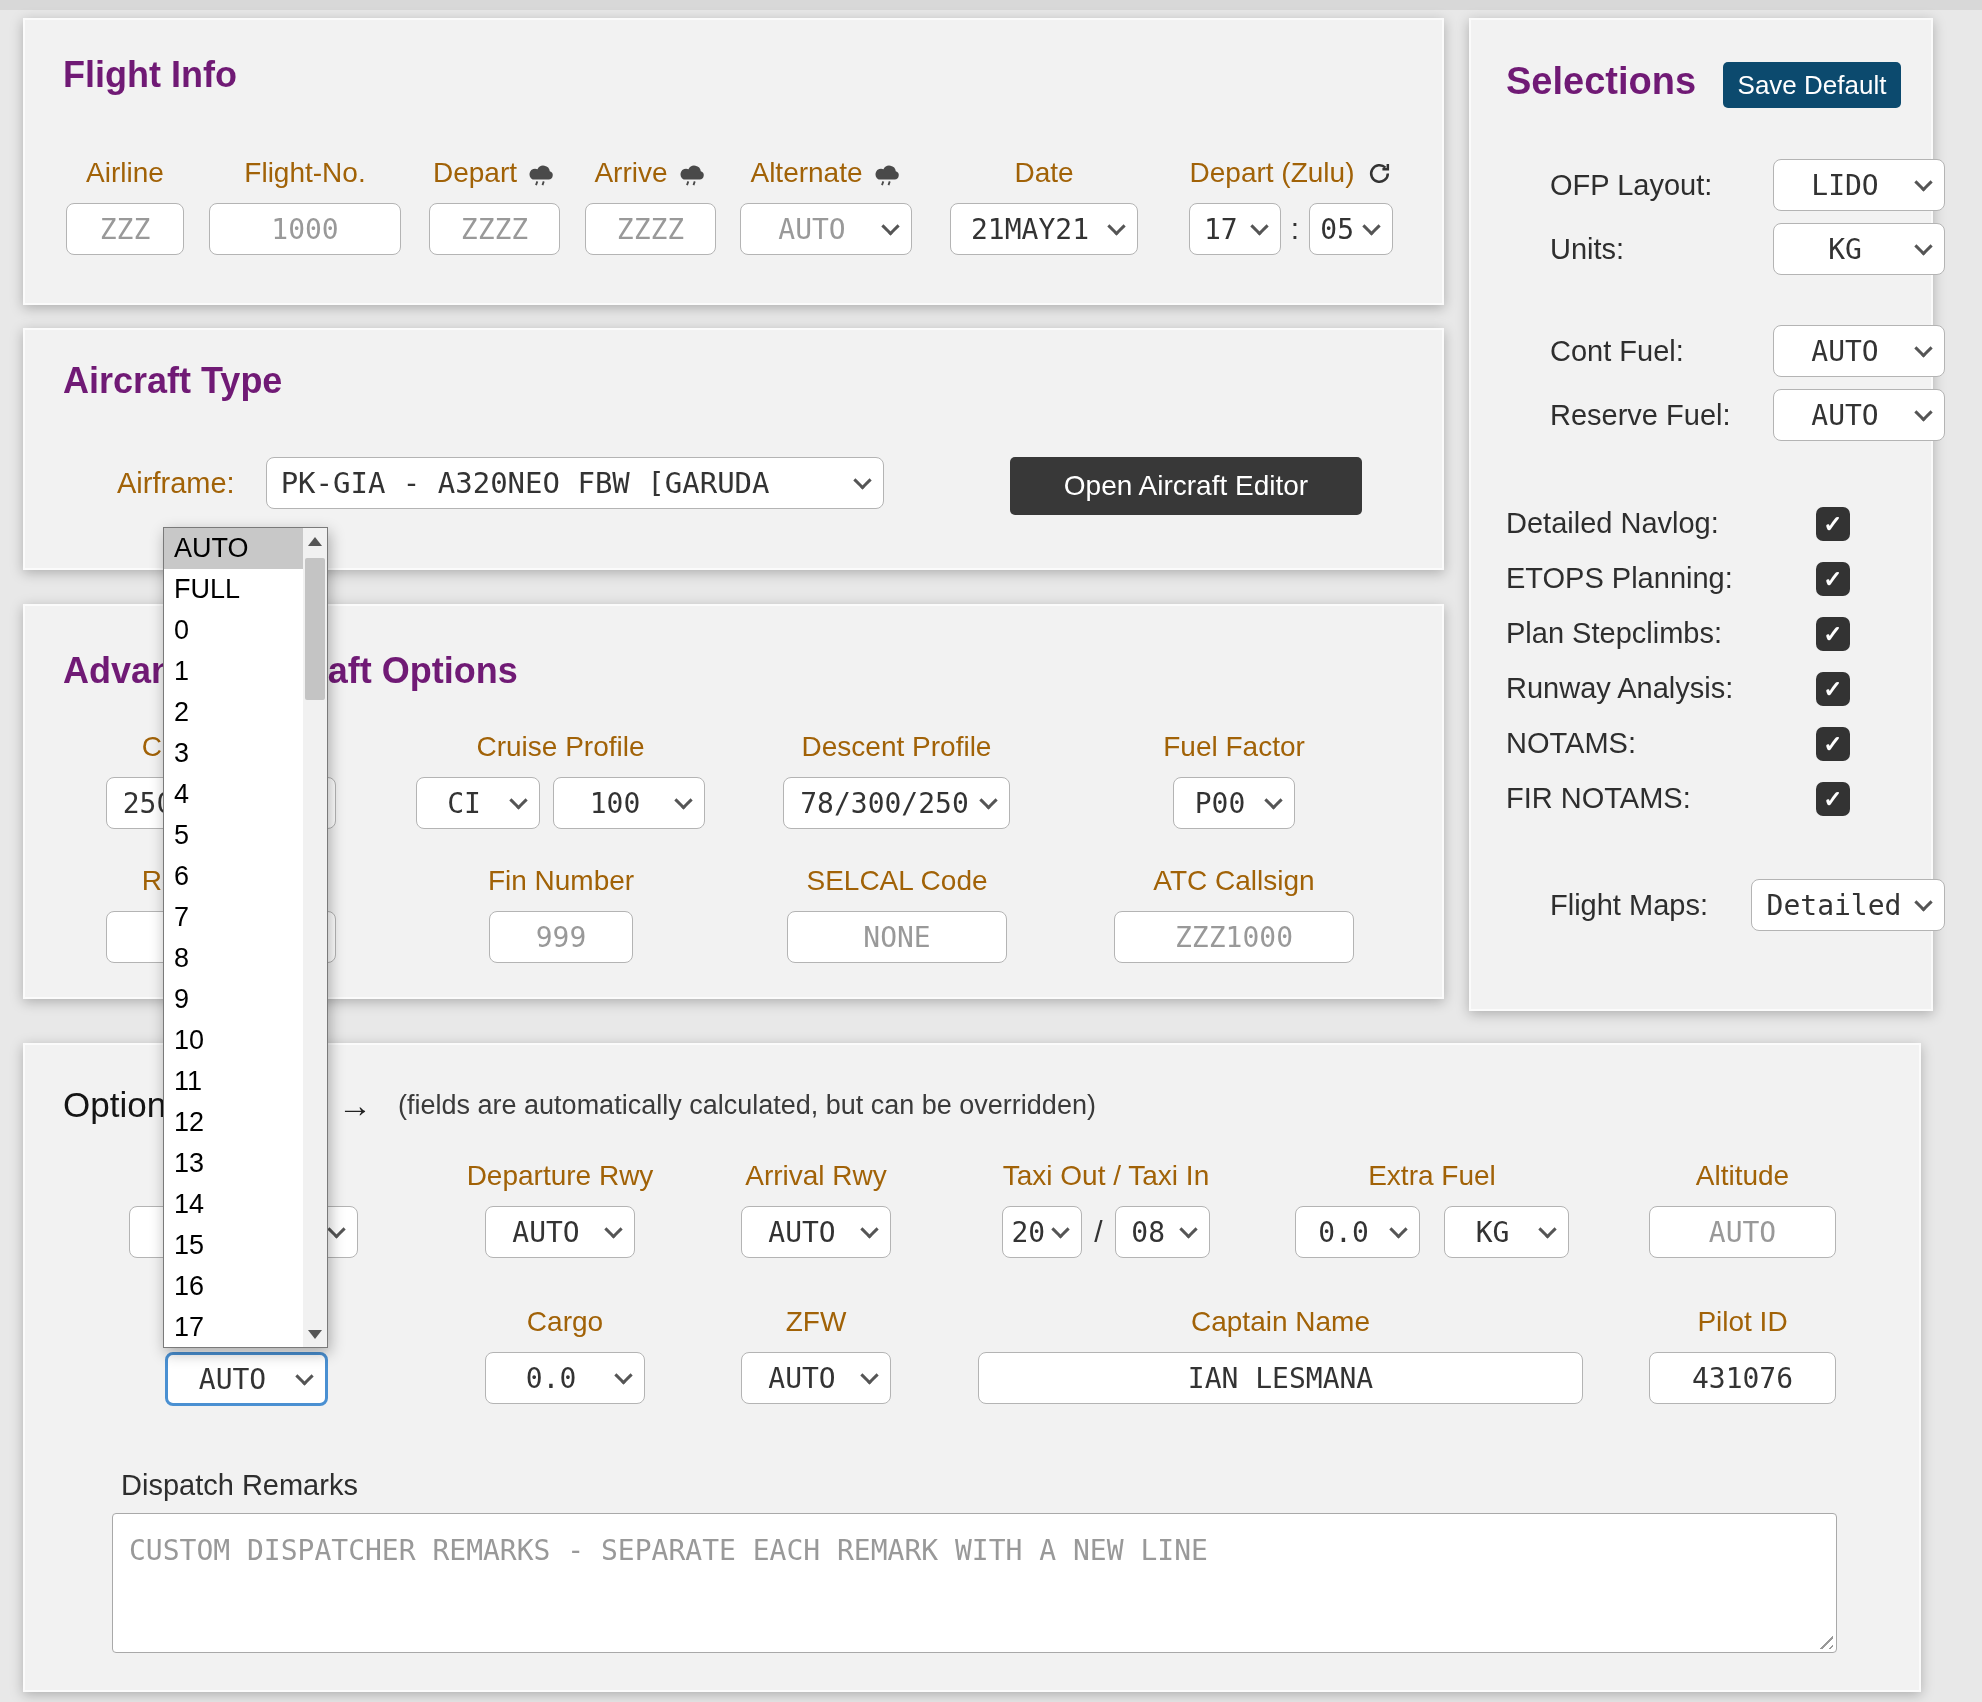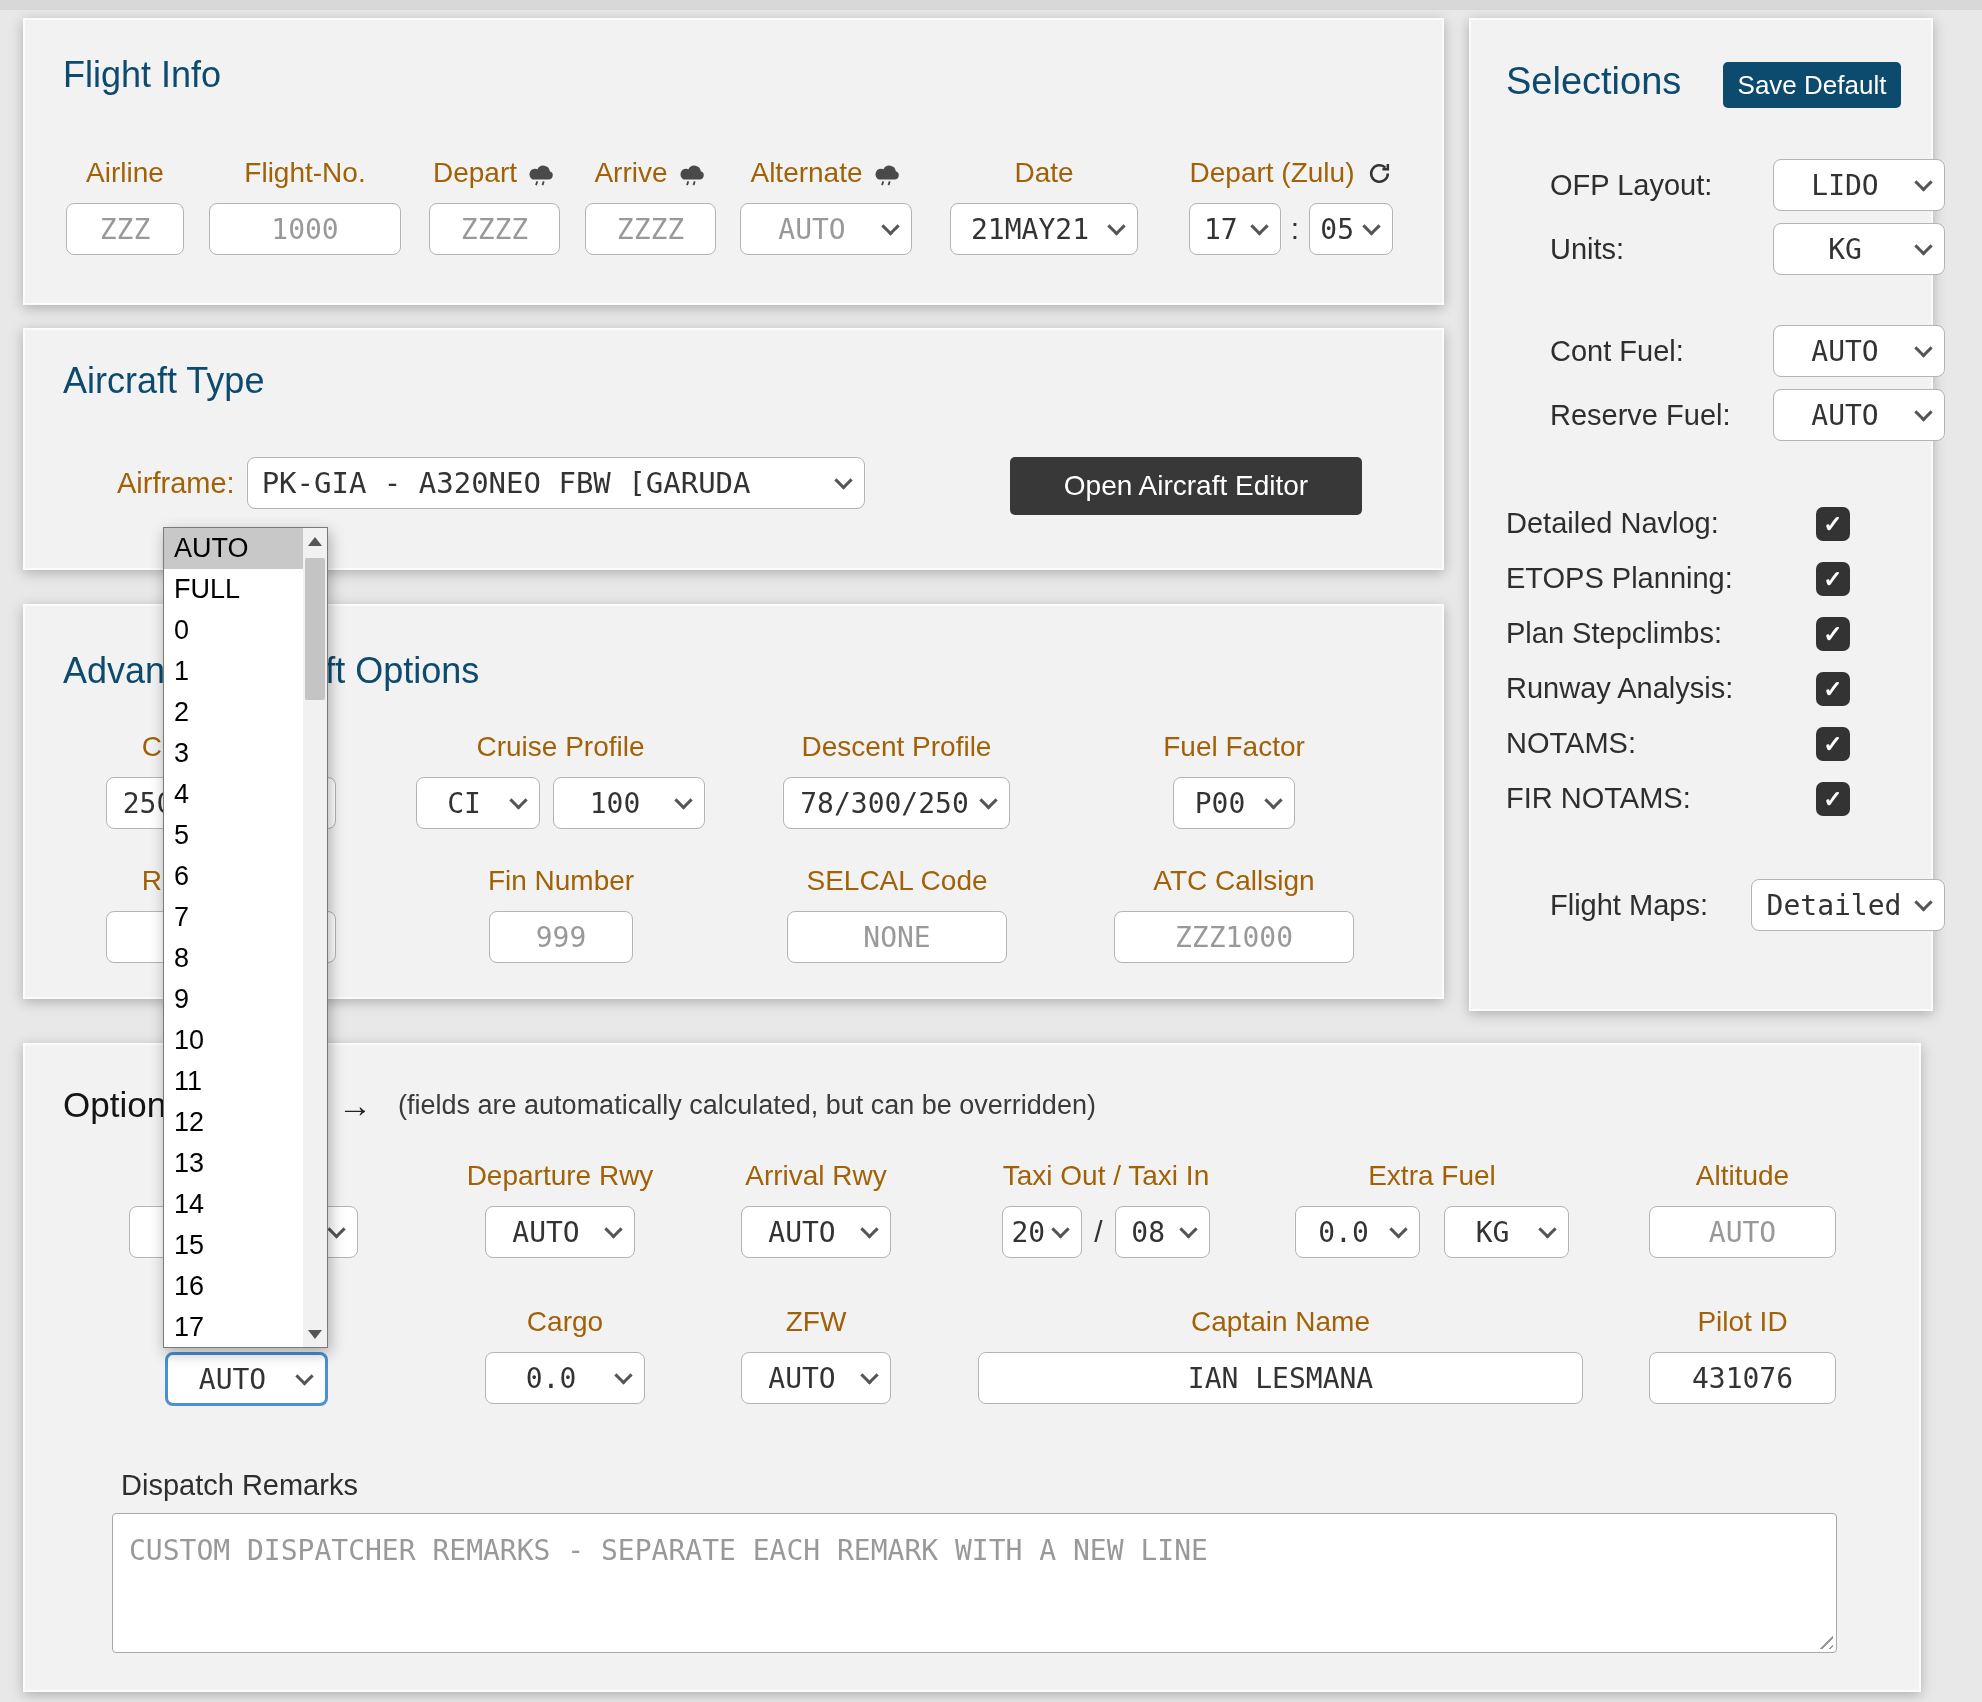--- a/index.html
+++ b/index.html
@@ -13,21 +13,21 @@
   .top-strip { position:absolute; left:0; top:0; right:0; height:10px; background:#d8d8d8; }
 
   .panel {
     position:absolute;
     background:#f2f2f2;
     border:2px solid #fbfbfb;
     box-shadow:0 3px 12px rgba(0,0,0,0.25);
   }
   .ptitle {
     position:absolute; left:38px; top:34px;
-    font-size:36px; font-weight:400; color:#0c4a6e; white-space:nowrap;
+    font-size:36px; font-weight:700; color:#701a75; white-space:nowrap;
   }
 
   
   .fg { position:absolute; display:flex; flex-direction:column; align-items:center; gap:13px; }
   .lbl {
     font-size:28px; color:#a16207; white-space:nowrap;
     display:flex; align-items:center; gap:9px; height:34px;
   }
   .row { display:flex; align-items:center; gap:10px; }
 
@@ -223,21 +223,21 @@
         <div class="sel" style="width:84px">
           <span class="val">05</span>
           <span class="chev"></span>
         </div>
       </div>
     </div>
   </section>
 
   <section class="panel" style="left:23px;top:328px;width:1421px;height:242px">
     <h2 class="ptitle" style="top:30px">Aircraft Type</h2>
-    <div class="row" style="position:absolute;left:92px;top:127px;gap:12px">
+    <div class="row" style="position:absolute;left:92px;top:127px;gap:31px">
       <span class="lbl" style="font-size:29px">Airframe:</span>
       <div class="sel left" style="width:618px;font-size:29px">
         <span class="val">PK-GIA - A320NEO FBW [GARUDA</span>
         <span class="chev"></span>
       </div>
     </div>
     <button class="btn-dark" style="left:985px;top:127px;width:352px;height:58px">Open Aircraft Editor</button>
   </section>
 
   <section class="panel" style="left:23px;top:604px;width:1421px;height:395px">

